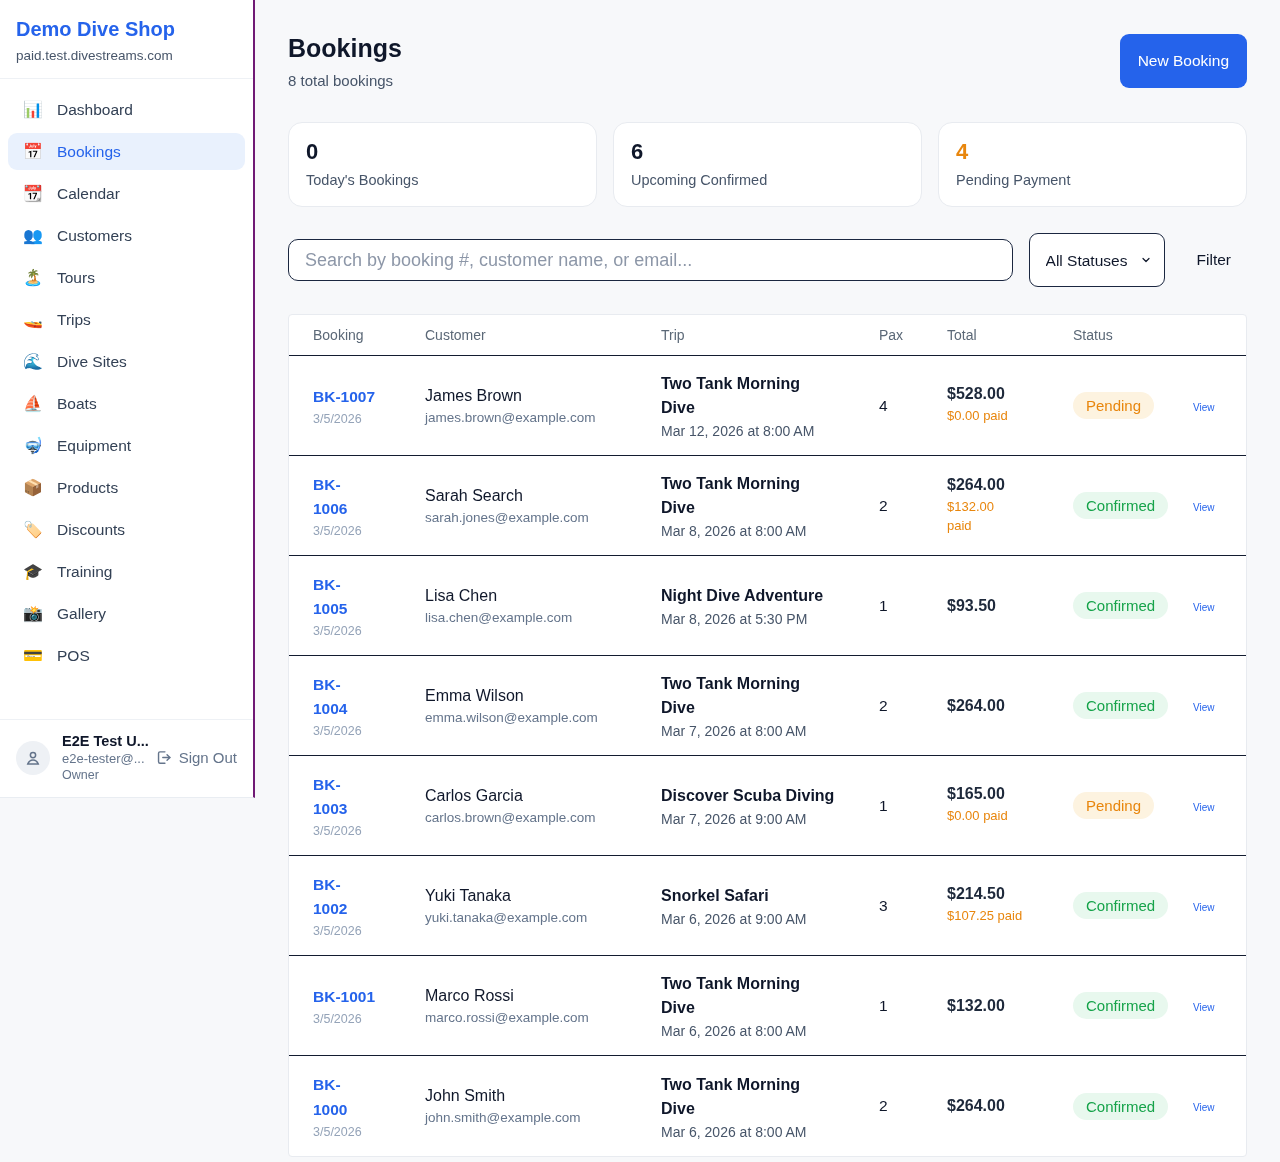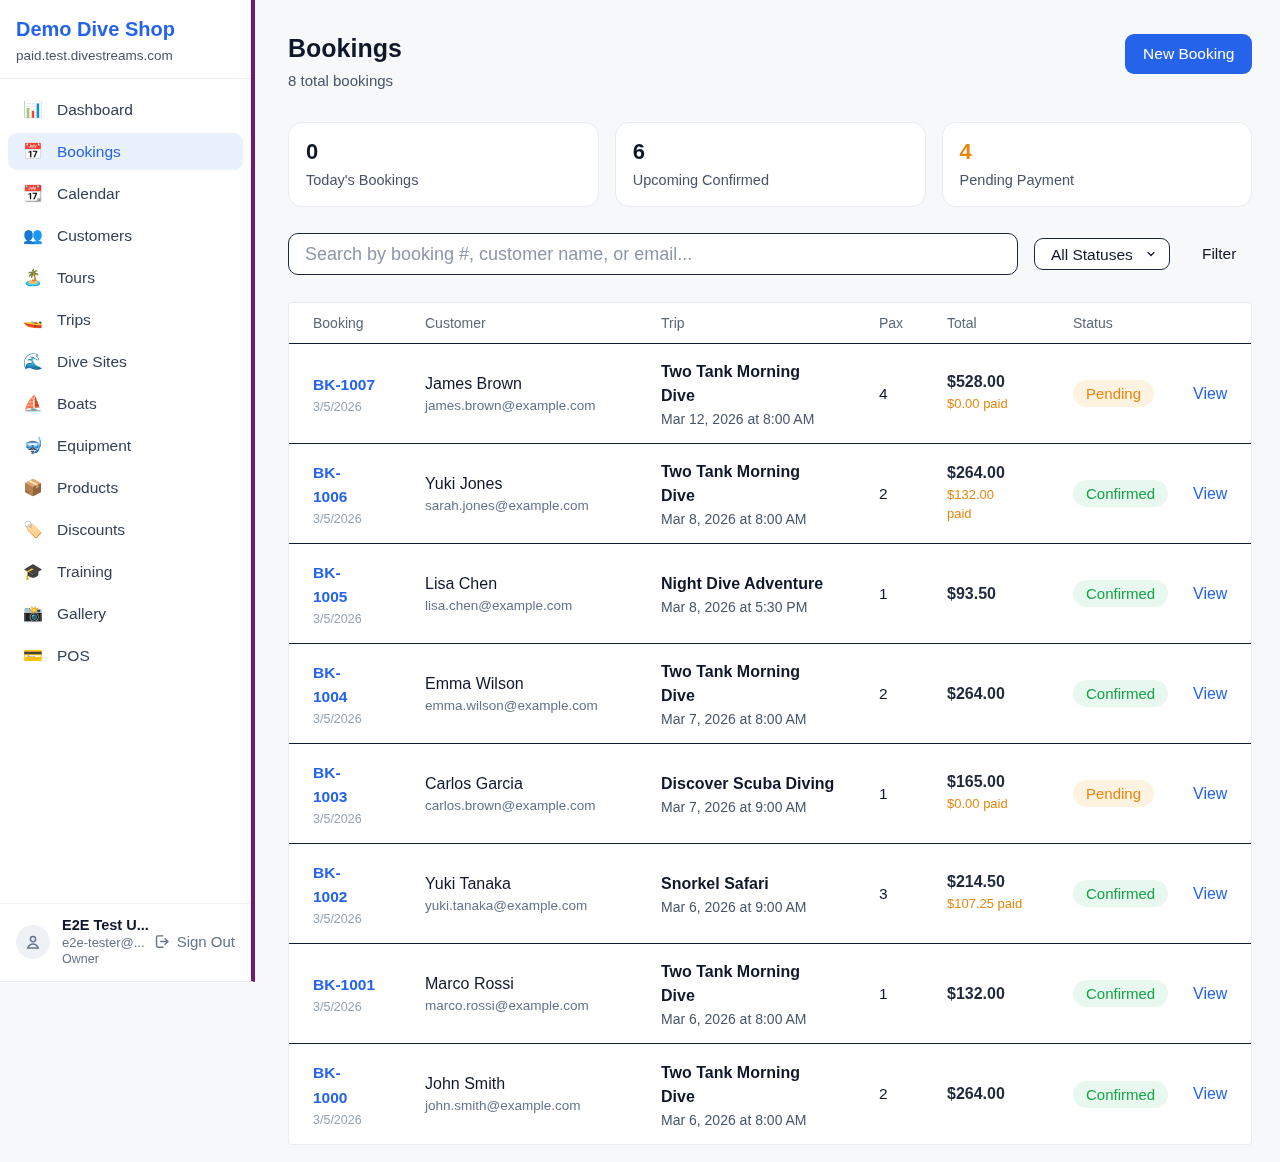--- a/index.html
+++ b/index.html
@@ -8,22 +8,22 @@
     font-family:"Liberation Sans","DejaVu Sans",sans-serif;
     background:#f7f8fa;
     color:#0f172a;
     min-height:1162px;
   }
   .layout { display:flex; width:1280px; }
 
   
   .sidebar {
     width:255px; min-width:255px; background:#ffffff;
-    border-right:4px solid #701a75; border-bottom:1px solid #e9edf2;
-    height:982px; display:flex; flex-direction:column;
+    border-right:2px solid #701a75; border-bottom:1px solid #e9edf2;
+    height:798px; display:flex; flex-direction:column;
   }
   .brand { padding:18px 16px 15px; border-bottom:1px solid #eef1f5; }
   .brand-title { font-size:20px; font-weight:700; color:#2563eb; margin-bottom:7px; }
   .brand-domain { font-size:13.5px; color:#475569; }
   .nav { padding:12px 8px 8px; }
   .nav-item {
     display:flex; align-items:center; gap:13px;
     padding:9px 10px 9px 14px; border-radius:9px;
     font-size:15.5px; color:#334155; margin-bottom:5px; cursor:pointer;
   }
@@ -47,42 +47,42 @@
   }
 
   
   .main { flex:1; padding:34px 33px 30px; }
   .page-header { display:flex; justify-content:space-between; align-items:flex-start; }
   .page-title { font-size:25px; font-weight:700; color:#0f172a; margin-bottom:9px; }
   .page-subtitle { font-size:15px; color:#475569; }
   .btn-primary {
     background:#2563eb; color:#ffffff; border:none; border-radius:9px;
     font-size:15.5px; font-weight:500; font-family:inherit;
-    padding:11px 18px; cursor:pointer;
+    padding:18px 18px; cursor:pointer;
   }
 
   .stats { display:flex; gap:16px; margin-top:33px; }
   .stat-card {
     flex:1; background:#ffffff; border:1px solid #e8ebf0; border-radius:14px;
     padding:16px 17px 18px;
   }
   .stat-value { font-size:22px; font-weight:700; color:#0f172a; }
   .stat-card.accent .stat-value { color:#e8860d; }
   .stat-label { font-size:14.5px; color:#475569; margin-top:7px; }
 
   .toolbar { display:flex; gap:16px; margin-top:26px; align-items:center; }
   .search-input {
     flex:1; height:42px; background:#ffffff;
     border:1.5px solid #1b2740; border-radius:10px;
     padding:0 16px; font-size:18px; font-family:inherit; color:#0f172a;
   }
   .search-input::placeholder { color:#8d97a8; }
   .select-wrap { position:relative; }
   .status-select {
-    appearance:none; -webkit-appearance:none; height:32px; background:#ffffff;
+    appearance:none; -webkit-appearance:none; height:54px; background:#ffffff;
     border:1.5px solid #1b2740; border-radius:9px;
     padding:0 36px 0 16px; font-size:15.5px; font-family:inherit; color:#0f172a; cursor:pointer;
   }
   .chevron { position:absolute; right:13px; top:50%; transform:translateY(-50%); pointer-events:none; display:flex; }
   .filter-btn {
     background:none; border:none; font-size:15.5px; font-family:inherit;
     color:#0f172a; padding:0 16px; cursor:pointer;
   }
 
   
@@ -108,21 +108,21 @@
   .cust-name { font-size:16px; color:#0f172a; margin-bottom:5px; }
   .cust-email { font-size:13.5px; color:#64748b; }
   .trip-name { font-size:16px; font-weight:600; color:#0f172a; line-height:1.5; max-width:175px; }
   .trip-date { font-size:14px; color:#475569; margin-top:3px; }
   .pax-val { font-size:15.5px; color:#0f172a; }
   .total-amt { font-size:16px; font-weight:700; color:#1e293b; }
   .total-paid { font-size:13px; color:#e8860d; margin-top:4px; white-space:pre-line; line-height:1.45; }
   .badge { display:inline-block; font-size:15px; padding:5px 13px; border-radius:999px;text-align:center; }
   .badge.pending { background:#fdf3e0; color:#e8860d; }
   .badge.confirmed { background:#e8f8ee; color:#16a34a; }
-  .view-link { color:#2563eb; font-size:16px; text-decoration:none; cursor:pointer; }
+  .view-link { color:#2563eb; font-size:10px; text-decoration:none; cursor:pointer; }
 </style>
 </head>
 <body>
 
 <div class="layout">
 
   <aside class="sidebar">
     <div class="brand">
       <div class="brand-title">Demo Dive Shop</div>
       <div class="brand-domain">paid.test.divestreams.com</div>
@@ -301,21 +301,21 @@
         </div>
       </div>
 
       <div class="trow">
         <div>
           <a class="cell-id-link">BK-
 1006</a>
           <div class="cell-id-date">3/5/2026</div>
         </div>
         <div>
-          <div class="cust-name">Yuki Jones</div>
+          <div class="cust-name">Sarah Search</div>
           <div class="cust-email">sarah.jones@example.com</div>
         </div>
         <div>
           <div class="trip-name">Two Tank Morning Dive</div>
           <div class="trip-date">Mar 8, 2026 at 8:00 AM</div>
         </div>
         <div class="pax-val">2</div>
         <div>
           <div class="total-amt">$264.00</div>
           <div class="total-paid">$132.00

